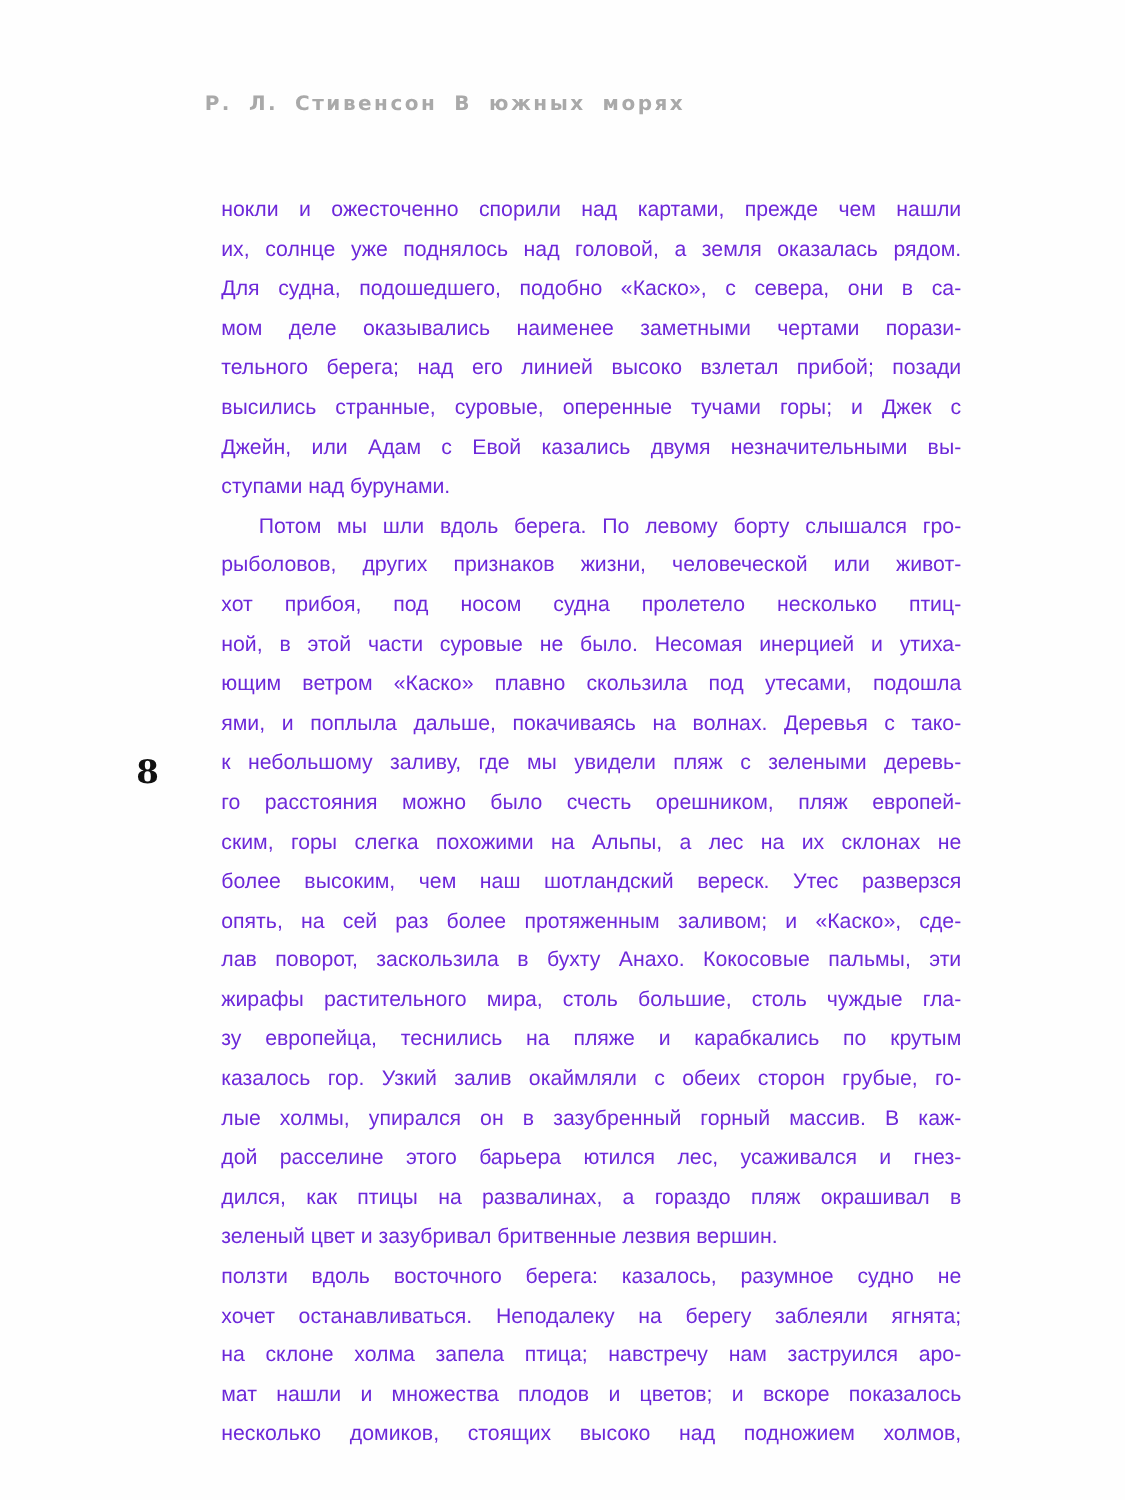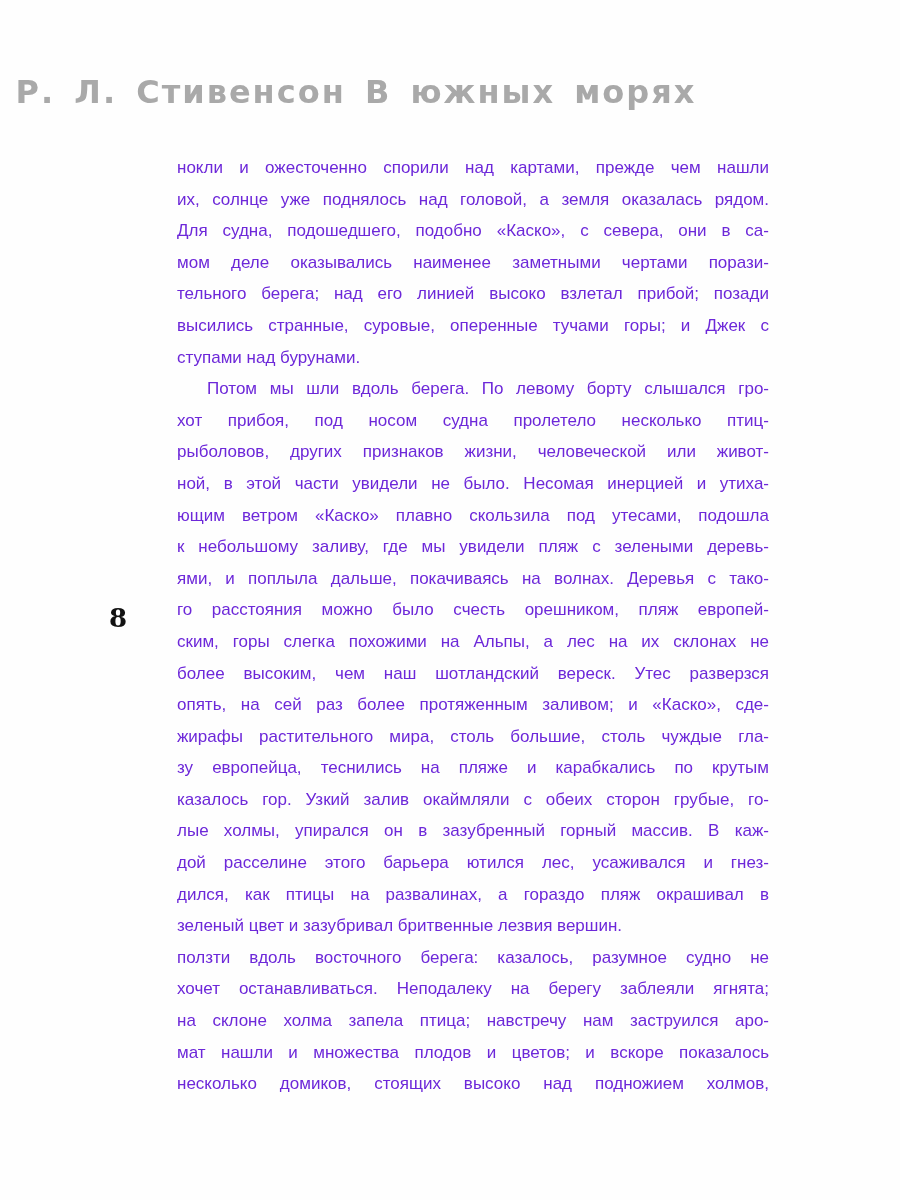--- a/index.html
+++ b/index.html
@@ -1,20 +1,20 @@
 <!DOCTYPE html>
 <html><head>
 <meta charset="utf-8">
 <style>
   html, body { margin: 0; padding: 0; background: #ffffff; }
   body { width: 900px; height: 1200px; position: relative; overflow: hidden; }
   .page { position: absolute; left: 0; top: 0; width: 900px; height: 1200px; background: #fefefe; }
   .running-head {
     position: absolute; left: 0; width: 712px; top: 73px; text-align: center;
-    font-family: "DejaVu Sans", sans-serif; font-weight: bold; font-size: 32px;
+    font-family: "DejaVu Sans", sans-serif; font-weight: bold; font-size: 16px;
     color: #a9a9a9; letter-spacing: 2px; word-spacing: 6px;
   }
   .page-number {
     position: absolute; left: 109px; top: 603px;
     font-family: "DejaVu Serif", serif; font-weight: bold; font-size: 26px; color: #111;
   }
   .body-text {
     position: absolute; left: 165px; top: 152px; width: 592px;
     font-family: "Liberation Sans", sans-serif; font-size: 17px; color: #6d28d9; margin-left: 12px;
   }
@@ -31,32 +31,34 @@
 <div class="page">
   <div class="running-head">Р. Л. Стивенсон  В южных морях</div>
   <div class="page-number">8</div>
   <div class="body-text" id="body-text">
       <div class="line">нокли и ожесточенно спорили над картами, прежде чем нашли</div>
       <div class="line">их, солнце уже поднялось над головой, а земля оказалась рядом.</div>
       <div class="line">Для судна, подошедшего, подобно «Каско», с севера, они в са-</div>
       <div class="line">мом деле оказывались наименее заметными чертами порази-</div>
       <div class="line">тельного берега; над его линией высоко взлетал прибой; позади</div>
       <div class="line">высились странные, суровые, оперенные тучами горы; и Джек с</div>
+      <div class="line">Джейн, или Адам с Евой казались двумя незначительными вы-</div>
       <div class="line last">ступами над бурунами.</div>
       <div class="line indent">Потом мы шли вдоль берега. По левому борту слышался гро-</div>
+      <div class="line">рыболовов, других признаков жизни, человеческой или живот-</div>
       <div class="line">хот прибоя, под носом судна пролетело несколько птиц-</div>
-      <div class="line">рыболовов, других признаков жизни, человеческой или живот-</div>
-      <div class="line">ной, в этой части увидели не было. Несомая инерцией и утиха-</div>
+      <div class="line">ной, в этой части суровые не было. Несомая инерцией и утиха-</div>
       <div class="line">ющим ветром «Каско» плавно скользила под утесами, подошла</div>
+      <div class="line">ями, и поплыла дальше, покачиваясь на волнах. Деревья с тако-</div>
       <div class="line">к небольшому заливу, где мы увидели пляж с зелеными деревь-</div>
-      <div class="line">ями, и поплыла дальше, покачиваясь на волнах. Деревья с тако-</div>
       <div class="line">го расстояния можно было счесть орешником, пляж европей-</div>
       <div class="line">ским, горы слегка похожими на Альпы, а лес на их склонах не</div>
       <div class="line">более высоким, чем наш шотландский вереск. Утес разверзся</div>
       <div class="line">опять, на сей раз более протяженным заливом; и «Каско», сде-</div>
+      <div class="line">лав поворот, заскользила в бухту Анахо. Кокосовые пальмы, эти</div>
       <div class="line">жирафы растительного мира, столь большие, столь чуждые гла-</div>
       <div class="line">зу европейца, теснились на пляже и карабкались по крутым</div>
       <div class="line">казалось гор. Узкий залив окаймляли с обеих сторон грубые, го-</div>
       <div class="line">лые холмы, упирался он в зазубренный горный массив. В каж-</div>
       <div class="line">дой расселине этого барьера ютился лес, усаживался и гнез-</div>
       <div class="line">дился, как птицы на развалинах, а гораздо пляж окрашивал в</div>
       <div class="line last">зеленый цвет и зазубривал бритвенные лезвия вершин.</div>
       <div class="line">ползти вдоль восточного берега: казалось, разумное судно не</div>
       <div class="line">хочет останавливаться. Неподалеку на берегу заблеяли ягнята;</div>
       <div class="line">на склоне холма запела птица; навстречу нам заструился аро-</div>

